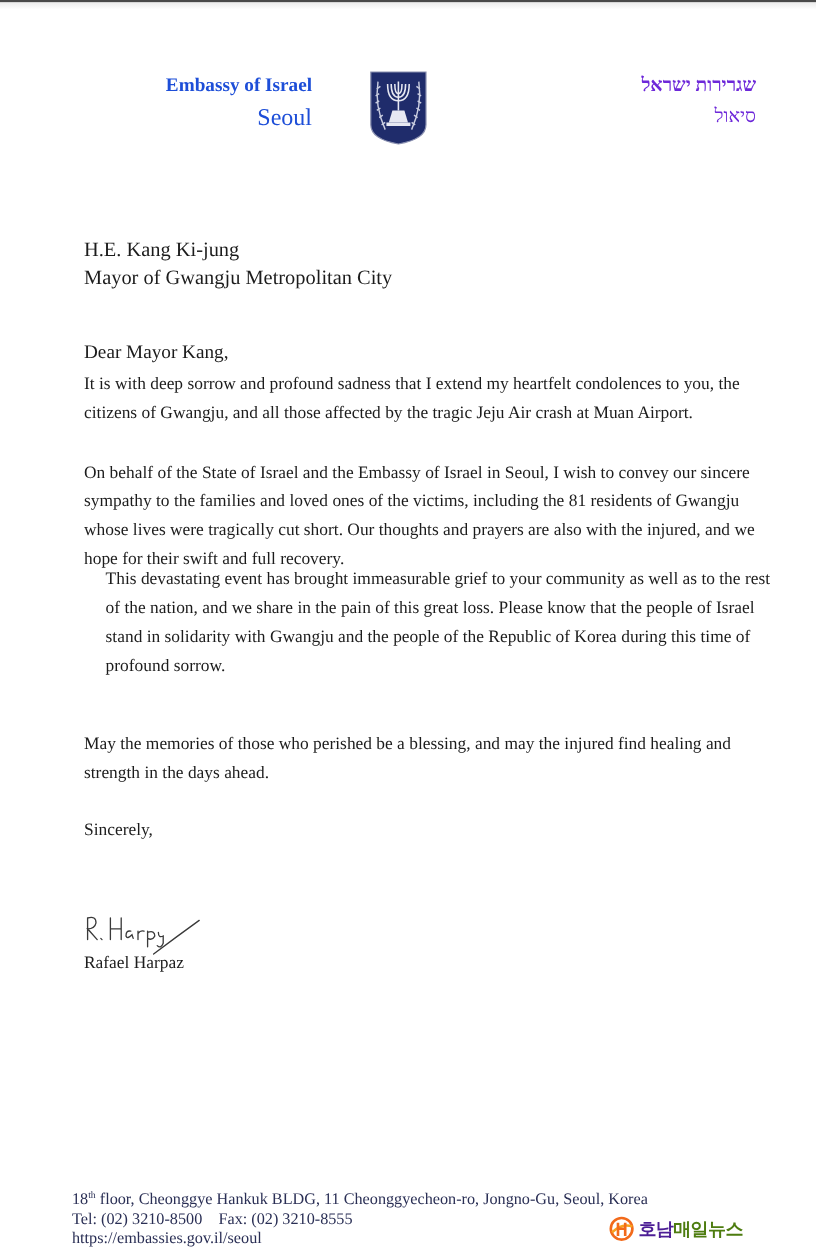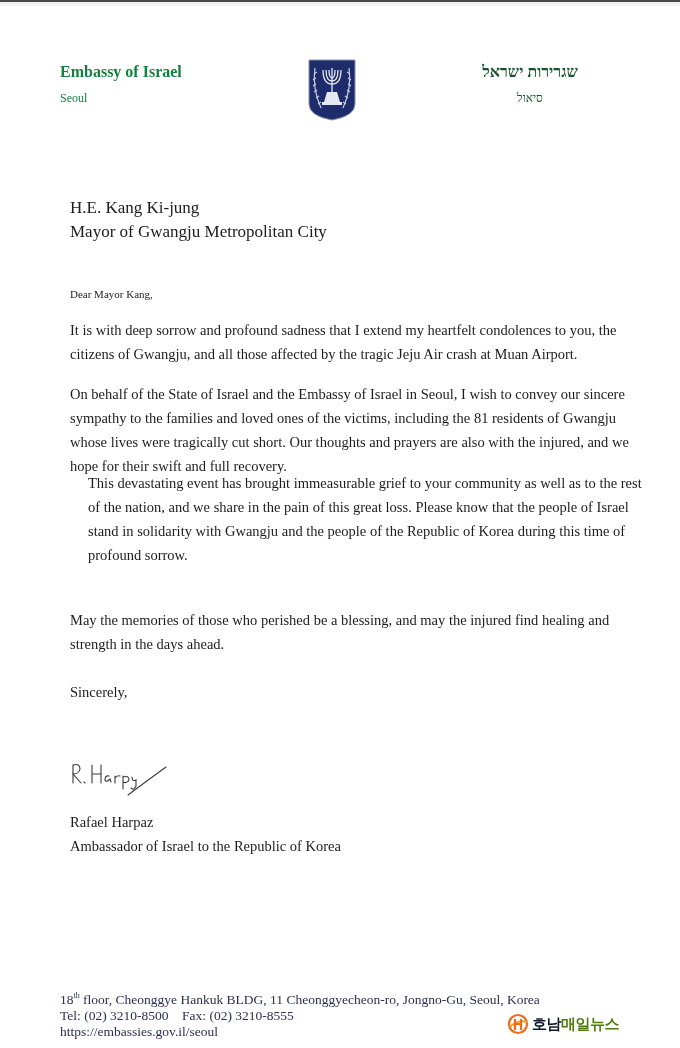--- a/index.html
+++ b/index.html
@@ -3,48 +3,48 @@
   <meta charset="utf-8">
   <style>
     html, body { margin: 0; padding: 0; }
     body {
       width: 680px; height: 1048px; background: #ffffff; position: relative; overflow: hidden;
       font-family: "Liberation Serif", "DejaVu Serif", serif; color: #1c1c1c;
     }
     .topbar { position: absolute; left: 0; top: 0; width: 680px; height: 2px; background: #4a4a4a; }
     .topshade { position: absolute; left: 0; top: 2px; width: 680px; height: 6px; background: linear-gradient(#ececec, #ffffff); }
 
-    .hdr-left { position: absolute; left: 60px; top: 62px; width: 200px; text-align: left; color: #15803d; }
+    .hdr-left { position: absolute; left: 60px; top: 62px; width: 200px; text-align: right; color: #1d4ed8; }
     .hdr-left .t1 { font-size: 16px; font-weight: bold; line-height: 20px; }
-    .hdr-left .t2 { font-size: 12px; line-height: 20px; margin-top: 6px; }
+    .hdr-left .t2 { font-size: 20px; line-height: 20px; margin-top: 6px; }
 
-    .hdr-right { position: absolute; left: 430px; top: 62px; width: 200px; text-align: center; color: #14532d; direction: rtl; }
+    .hdr-right { position: absolute; left: 430px; top: 62px; width: 200px; text-align: right; color: #6d28d9; direction: rtl; }
     .hdr-right .t1 { font-size: 16px; font-weight: bold; line-height: 20px; }
-    .hdr-right .t2 { font-size: 12px; line-height: 20px; margin-top: 6px; }
+    .hdr-right .t2 { font-size: 16px; line-height: 20px; margin-top: 6px; }
 
     .emblem { position: absolute; left: 307px; top: 58px; width: 50px; height: 64px; }
 
     .addr { position: absolute; left: 70px; top: 196px; font-size: 17px; line-height: 24px; }
-    .salutation { position: absolute; left: 70px; top: 284px; font-size: 11px; line-height: 20px; }
+    .salutation { position: absolute; left: 70px; top: 284px; font-size: 16px; line-height: 20px; }
     .para { position: absolute; left: 70px; width: 560px; font-size: 14.5px; line-height: 24px; }
-    .p1 { top: 318px; }
+    .p1 { top: 308px; }
     .p2 { top: 382px; }
     .p3 { top: 471px; margin-left: 18px; }
     .p4 { top: 608px; }
     .closing { position: absolute; left: 70px; top: 684px; font-size: 14.5px; }
     .signature { position: absolute; left: 68px; top: 755px; width: 110px; height: 45px; }
-    .signer { position: absolute; left: 70px; top: 810px; font-size: 14.5px; line-height: 24px; }
+    .signer { position: absolute; left: 70px; top: 791px; font-size: 14.5px; line-height: 24px; }
 
     .footer { position: absolute; left: 60px; top: 988px; width: 560px; text-align: left; color: #2a2f55; font-size: 13.5px; line-height: 16px; font-family: Liberation Serif, serif; }
     .footer sup { font-size: 8px; }
 
     .watermark { position: absolute; left: 507px; top: 1013px; height: 22px; display: flex; align-items: center; }
     .wm-logo { width: 22px; height: 22px; }
     .wm-text { font-family: "DejaVu Sans", sans-serif; font-weight: bold; font-size: 15px; margin-left: 3px; letter-spacing: -0.5px; }
-    .wm-a { color: #0f172a; }
+    .wm-a { color: #4c1d95; }
     .wm-b { color: #4d7c0f; }
   </style>
 </head>
 <body>
 
 <div class="topbar"></div>
 <div class="topshade"></div>
 
 <div class="hdr-left">
   <div class="t1">Embassy of Israel</div>
@@ -96,21 +96,20 @@
     <path d="M41 21 Q37 20 37 25 Q38 28 42 24 L43 27"></path>
     <path d="M47 21 V28 M47 23 Q49 20 52 21"></path>
     <path d="M55 21 V34 M55 22 Q61 20 61 25 Q59 29 55 27"></path>
     <path d="M64 22 Q64 27 68 25 L68 31 Q66 36 63 33"></path>
     <path d="M60 40 Q80 25 98 12"></path>
   </g>
 </svg>
 
 <div class="signer">
   <div>Rafael Harpaz</div>
-  <div>Ambassador of Israel to the Republic of Korea</div>
 </div>
 
 <div class="footer">
   <div><span>18</span><sup>th</sup><span> floor, Cheonggye Hankuk BLDG, 11 Cheonggyecheon-ro, Jongno-Gu, Seoul, Korea</span></div>
   <div><span>Tel: (02) 3210-8500</span>&nbsp;&nbsp;&nbsp;&nbsp;<span>Fax: (02) 3210-8555</span></div>
   <div>https://embassies.gov.il/seoul</div>
 </div>
 
 <div class="watermark">
   <svg class="wm-logo" viewBox="0 0 22 22">

